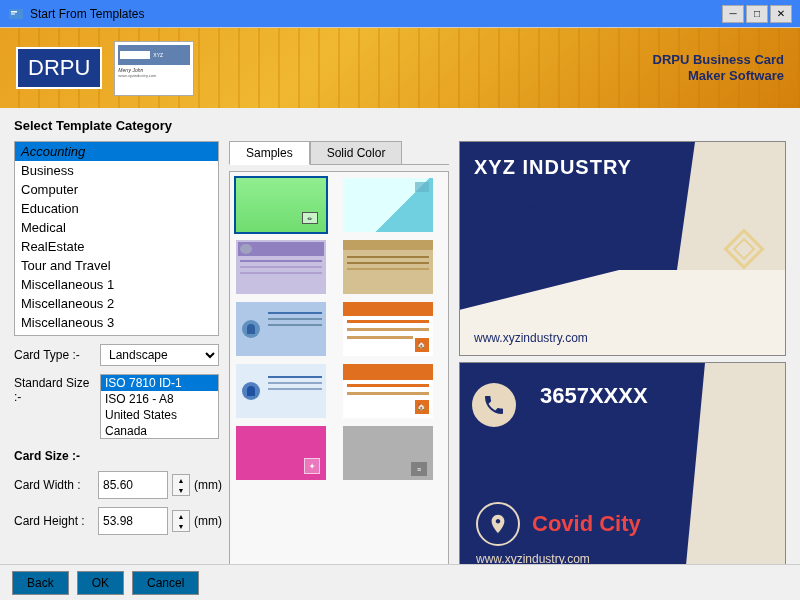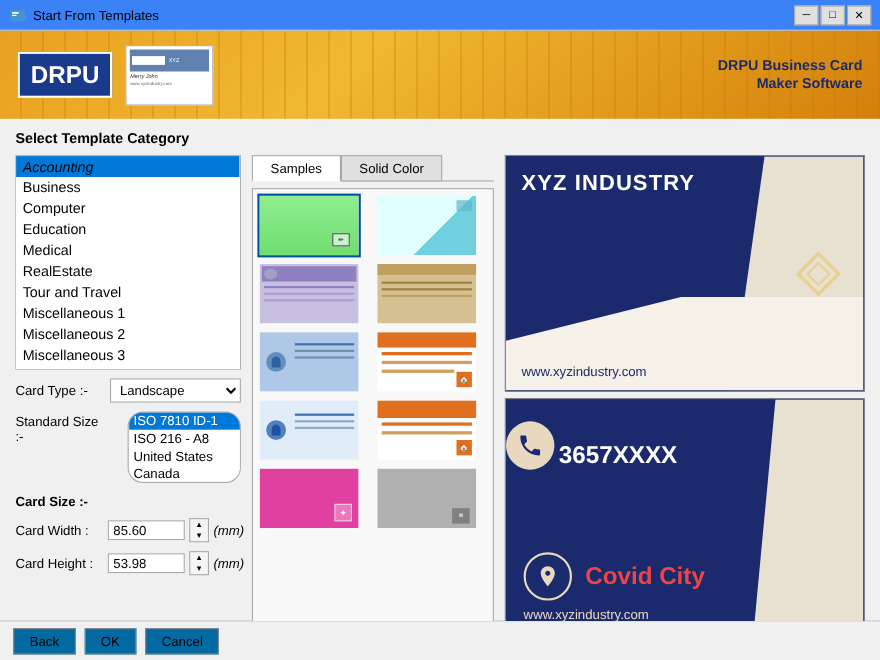--- a/index.html
+++ b/index.html
@@ -38,21 +38,21 @@
       background: repeating-linear-gradient(
         90deg,
         transparent, transparent 18px,
         rgba(200,120,0,0.3) 18px, rgba(200,120,0,0.3) 20px
       );
     }
     .drpu-logo {
       background: #1a3a8c;
       color: white;
       font-size: 22px;
-      font-weight: bold;
+      font-weight: normal;
       padding: 6px 10px;
       border: 2px solid white;
       z-index: 1;
       margin-right: 12px;
     }
     .card-preview-small {
       background: white;
       border: 1px solid #aaa;
       width: 80px;
       height: 55px;
@@ -153,21 +153,21 @@
 
     .spinner-row {
       display: flex;
       align-items: center;
       gap: 4px;
       margin-top: 2px;
     }
     .spinner-label { width: 80px; font-size: 12px; flex-shrink: 0; }
     .spinner-input {
       width: 70px;
-      height: 18px;
+      height: 28px;
       border: 1px solid #aaa;
       padding: 0 4px;
       font-size: 12px;
       background: white;
     }
     .spinner-arrows {
       display: flex;
       flex-direction: column;
       border: 1px solid #aaa;
       background: #f5f5f5;
@@ -176,21 +176,21 @@
       width: 16px;
       height: 10px;
       display: flex;
       align-items: center;
       justify-content: center;
       font-size: 7px;
       cursor: pointer;
       border: none;
       background: none;
     }
-    .unit-label { font-size: 12px; font-style: italic; }
+    .unit-label { font-size: 12px; }
 
     
     .middle-panel {
       width: 220px;
       flex-shrink: 0;
       display: flex;
       flex-direction: column;
     }
 
     .tabs-row {
@@ -346,21 +346,21 @@
       <div class="form-row">
         <span class="form-label">Card Type :-</span>
         <select class="form-select">
           <option>Landscape</option>
           <option>Portrait</option>
         </select>
       </div>
 
       <div class="form-row" style="align-items:flex-start;">
         <span class="form-label" style="padding-top:2px;">Standard Size :-</span>
-        <div class="standard-size-list" id="standard-size-list" style="margin-left:16px;flex:1;border-radius:14px;">
+        <div class="standard-size-list" id="standard-size-list" style="margin-left:0;flex:1;">
             <div class="size-item selected">ISO 7810 ID-1</div>
             <div class="size-item">ISO 216 - A8</div>
             <div class="size-item">United States</div>
             <div class="size-item">Canada</div>
           </div>
       </div>
 
       <div class="card-size-label">Card Size :-</div>
 
       <div class="spinner-row">
@@ -495,21 +495,21 @@
             <rect x="12" y="12" width="26" height="26" transform="rotate(45 25 25)" fill="none" stroke="#e8d090" stroke-width="3"></rect>
             <rect x="18" y="18" width="14" height="14" transform="rotate(45 25 25)" fill="none" stroke="#e8d090" stroke-width="2"></rect>
           </svg>
         </div>
       </div>
 
       <div class="preview-card-back">
         <div style="position:absolute;top:0;left:0;right:0;bottom:0;background:#1a2a6c;"></div>
         <div style="position:absolute;top:0;right:0;width:100px;height:100%;background:#e8e0d0;clip-path:polygon(20px 0, 100% 0, 100% 100%, 0 100%);"></div>
 
-        <div style="position:absolute;top:20px;left:0;display:flex;align-items:flex-end;gap:4px;">
+        <div style="position:absolute;top:20px;left:12px;display:flex;align-items:flex-start;gap:24px;">
           <div style="width:44px;height:44px;border-radius:50%;background:#e8d8c0;display:flex;align-items:center;justify-content:center;">
             <svg width="24" height="24" viewBox="0 0 24 24" fill="#1a2a6c">
               <path d="M6.6 10.8c1.4 2.8 3.8 5.1 6.6 6.6l2.2-2.2c.3-.3.7-.4 1-.2 1.1.4 2.3.6 3.6.6.6 0 1 .4 1 1V20c0 .6-.4 1-1 1-9.4 0-17-7.6-17-17 0-.6.4-1 1-1h3.5c.6 0 1 .4 1 1 0 1.3.2 2.5.6 3.6.1.3 0 .7-.2 1L6.6 10.8z"></path>
             </svg>
           </div>
           <div style="font-size:22px;font-weight:bold;color:white;">3657XXXX</div>
         </div>
 
         <div style="position:absolute;bottom:30px;left:16px;display:flex;align-items:center;gap:12px;">
           <div style="width:44px;height:44px;border-radius:50%;background:#1a2a6c;border:2px solid #e8d8c0;display:flex;align-items:center;justify-content:center;">

